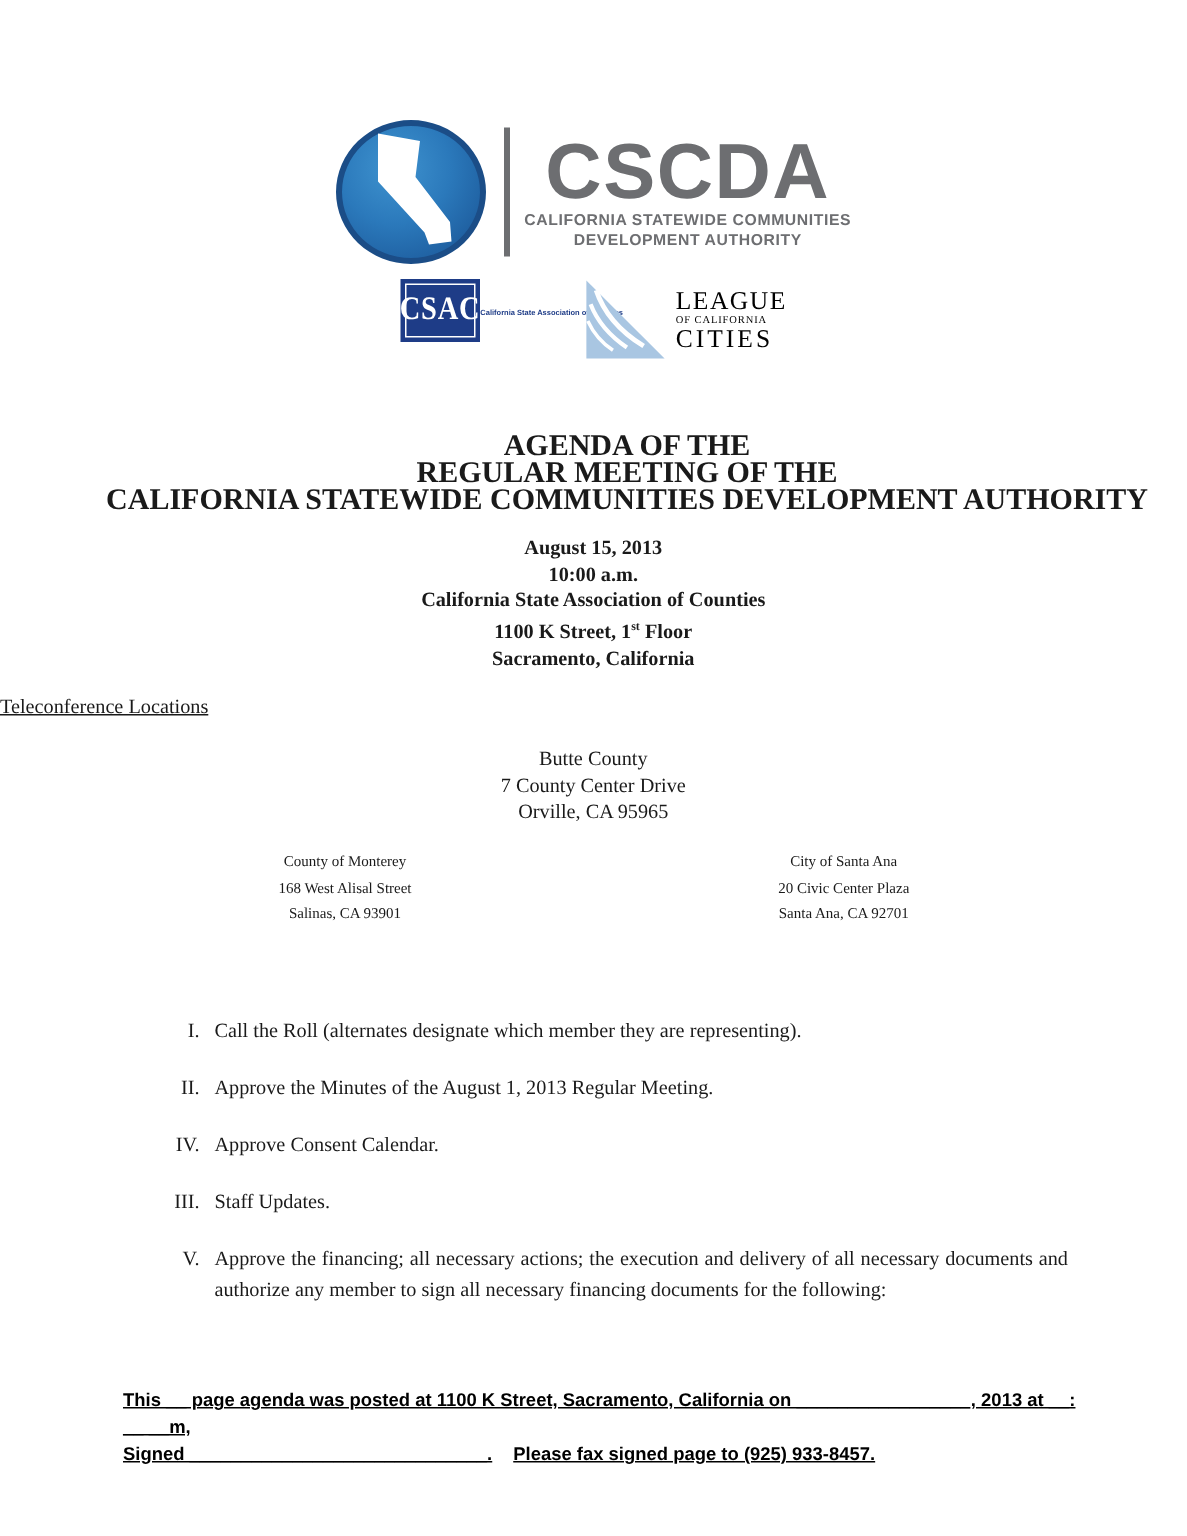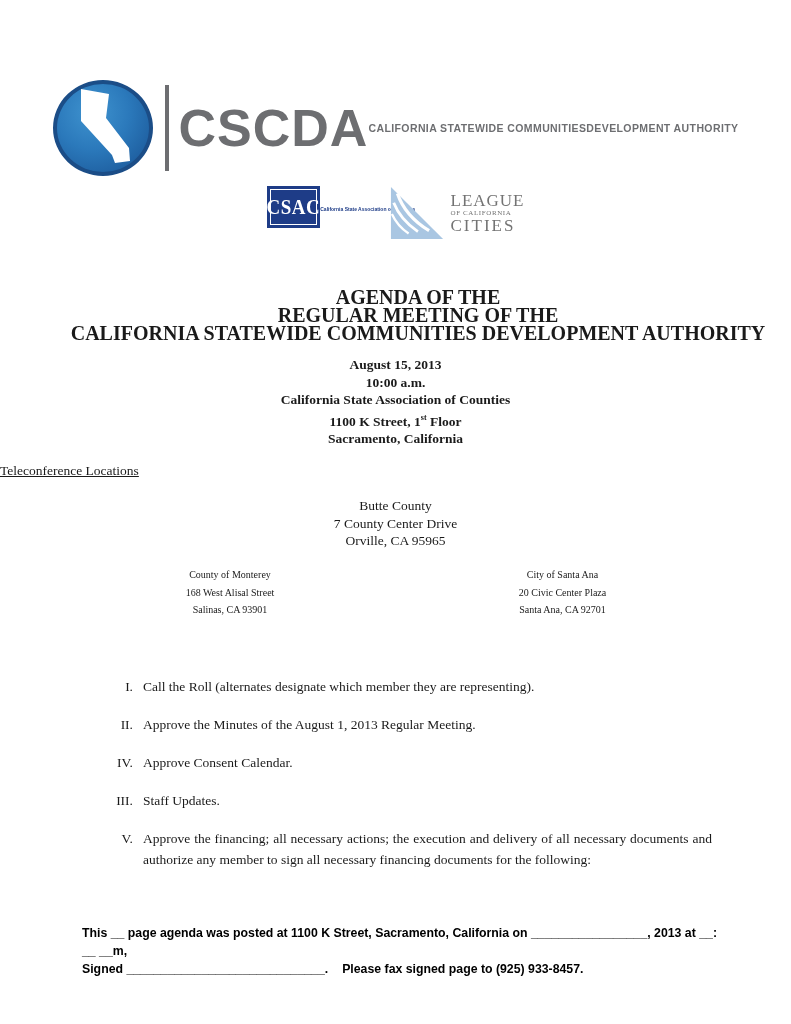--- a/index.html
+++ b/index.html
@@ -19,21 +19,21 @@
   }
   .ca-circle{
     width:100px;height:96px;border-radius:50%;
     background:radial-gradient(circle at 38% 32%, #3f93cf 0%, #2b79bb 45%, #1d5c9d 85%);
     border:4px solid #1b4d87;
     box-sizing:border-box;
     display:flex;align-items:center;justify-content:center;
   }
   .ca-circle svg{display:block;}
   .logo-bar{width:4px;height:86px;background:#6d6e71;margin:0 10px 0 12px;}
-  .cscda-text{display:flex;flex-direction:row;align-items:center;}
+  .cscda-text{display:flex;flex-direction:column;align-items:center;}
   .cscda-acronym{
     font-family:"Liberation Sans", sans-serif;
     font-weight:bold;font-size:52px;line-height:52px;
     color:#6d6e71;letter-spacing:1px;
   }
   .cscda-sub{
     font-family:"Liberation Sans", sans-serif;
     font-weight:bold;font-size:10.5px;line-height:13px;
     color:#6d6e71;letter-spacing:.4px;text-align:center;
   }
@@ -53,21 +53,21 @@
     font-family:"Liberation Serif", serif;
     color:#ffffff;font-weight:bold;font-size:19px;letter-spacing:.5px;
     transform:scaleY(1.15);
   }
   .csac-caption{
     margin-top:3px;
     font-family:"Liberation Sans", sans-serif;
     font-size:5px;font-weight:bold;color:#1e3c87;white-space:nowrap;
   }
   .league-block{display:flex;align-items:center;gap:6px;}
-  .league-text{display:flex;flex-direction:column;align-items:flex-start;color:#737373;}
+  .league-text{display:flex;flex-direction:column;align-items:flex-start;color:#000000;}
   .league-l1{font-size:17px;line-height:16px;letter-spacing:1px;}
   .league-l2{font-size:7px;line-height:8px;letter-spacing:.6px;}
   .league-l3{font-size:17px;line-height:17px;letter-spacing:2px;}
 
   
   .doc-title{
     position:absolute;top:288px;left:0;right:0;
     text-align:center;font-weight:bold;font-size:20px;line-height:18px;margin-left:45px;
   }
   .meeting-info{
@@ -91,21 +91,21 @@
   
   .agenda{position:absolute;top:676px;left:85px;width:627px;}
   .agenda-item{display:flex;margin-bottom:17px;font-size:13.5px;line-height:21px;}
   .agenda-numeral{width:48px;flex:0 0 48px;text-align:right;}
   .agenda-text{margin-left:10px;flex:1;text-align:justify;}
 
   
   .footer{
     position:absolute;top:924px;left:82px;width:652px;
     font-family:"Liberation Sans", sans-serif;
-    font-weight:bold;font-size:12.3px;line-height:18px;color:#000000;
+    font-weight:bold;font-size:12.3px;line-height:18px;color:#000000;text-decoration:underline;
   }
   .footer .fax{margin-left:14px;}
 </style>
 </head>
 <body>
 
 <div class="page">
 
   <div class="cscda-logo">
     <div class="ca-circle">

